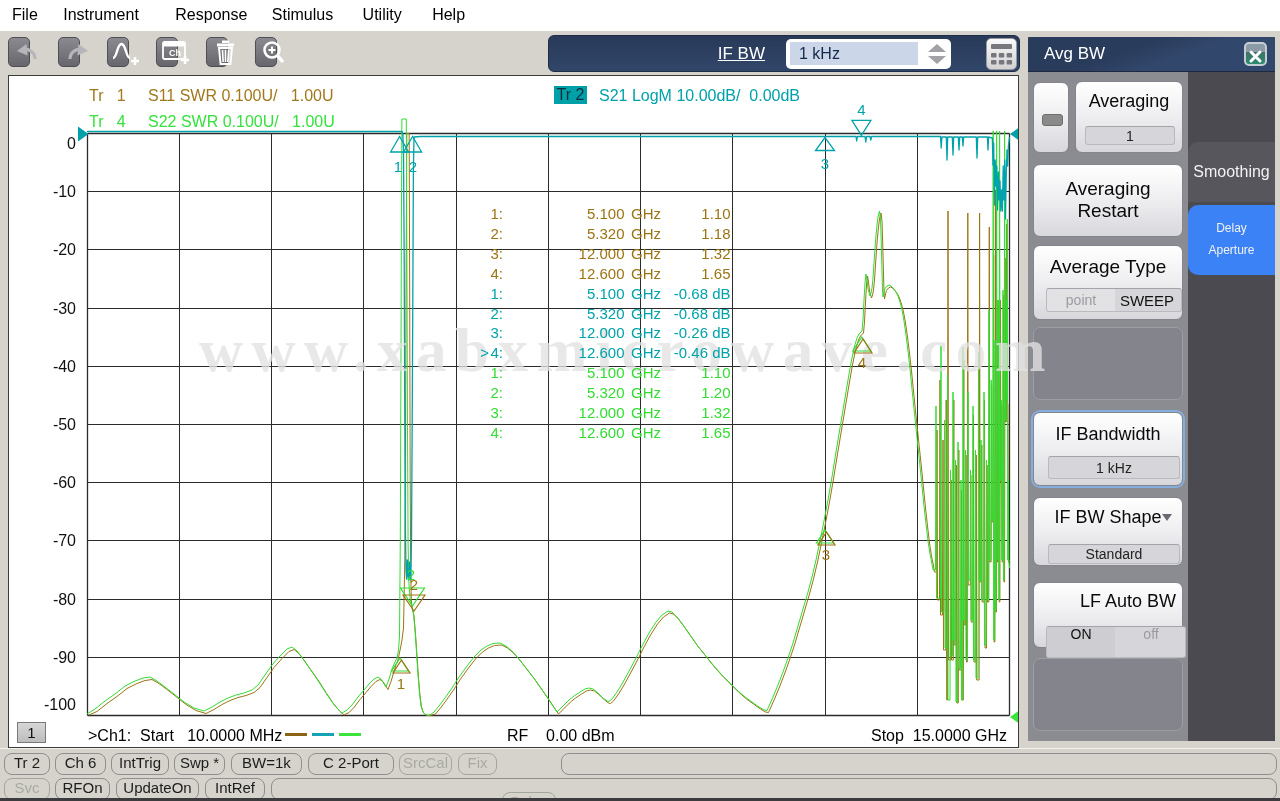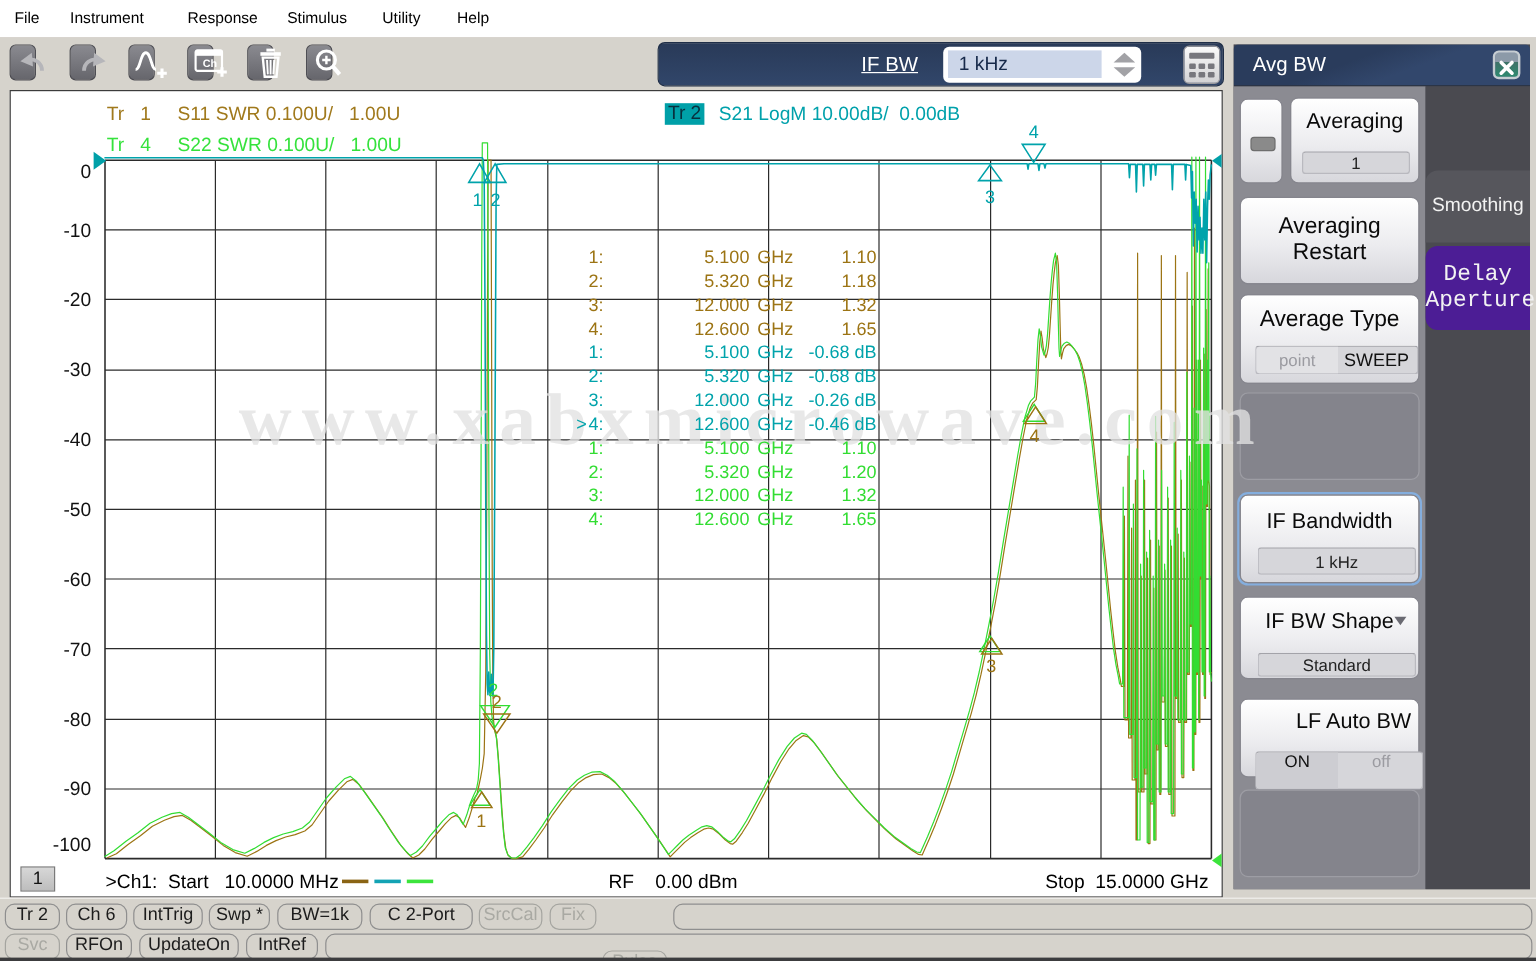--- a/index.html
+++ b/index.html
@@ -1,19 +1,19 @@
 <!DOCTYPE html>
 <html><head>
 <meta charset="utf-8">
 <style>
 * { margin:0; padding:0; box-sizing:border-box; }
 html,body { width:1280px; height:801px; overflow:hidden; }
 body { position:relative; font-family:"Liberation Sans", sans-serif; background:#d6d3cc; }
 #menubar { position:absolute; left:0; top:0; width:1280px; height:31px; background:#ffffff; }
-#menubar span { display:inline-block; font-size:13px; color:#000; line-height:30px; }
+#menubar span { display:inline-block; font-size:16px; color:#000; line-height:30px; }
 #toolbar { position:absolute; left:0; top:31px; width:1280px; height:44px; background:#d6d3cc; }
 .tbtn { position:absolute; top:6px; width:22px; height:30px; border-radius:5px;
   background:linear-gradient(#8a8a90,#66666c); border:1px solid #4e4e54; }
 #ifbar { position:absolute; left:548px; top:4px; width:472px; height:37px; border-radius:6px;
   background:linear-gradient(#293a58,#31466a); border:1px solid #1f2e47; }
 #iflabel { position:absolute; left:100px; top:0; width:116px; height:37px; color:#fff; font-size:17px; line-height:36px; text-align:right;text-decoration:underline; }
 #ifinput { position:absolute; left:237px; top:3px; width:165px; height:30px; background:#fff; border-radius:5px; }
 #ifinner { position:absolute; left:4px; top:3px; width:128px; height:23px; background:#ccd6e9; font-size:16px; color:#16294a; line-height:23px; padding-left:9px; }
 #calcbtn { position:absolute; left:437px; top:2px; width:31px; height:32px; border-radius:5px;
   background:linear-gradient(#fafafa,#d2d2d4); border:1px solid #9a9a9e; }
@@ -272,21 +272,21 @@
       <div class="t" style="top:8px; font-size:18px;padding-left:40px;">LF Auto BW</div>
       <div class="pfield" style="left:12px; top:43px; width:140px; height:16px; line-height:15px; padding:15px;">
         <span style="position:absolute; left:0; top:0; width:68px; height:100%; color:#111; background:#cdcdd2; border-radius:3px 0 0 3px;">ON</span>
         <span style="position:absolute; right:0; top:0; width:68px; height:100%; color:#9b9ba1;">off</span>
       </div>
     </div>
     <div class="pblank" style="top:586px;"></div>
   </div>
   <div id="ptabs">
     <div class="tab" style="top:70px; height:60px; background:#56565c; border-radius:10px 0 0 0; line-height:60px; font-size:16px;">Smoothing</div>
-    <div class="tab" style="top:133px; height:70px; background:#4c1d95; border-radius:10px 0 0 10px; padding-top:12px; line-height:22px; font-size:19px;font-family:Liberation Mono, monospace;">Delay<br>Aperture</div>
+    <div class="tab" style="top:133px; height:70px; background:#3b82f6; border-radius:10px 0 0 10px; padding-top:12px; line-height:22px; font-size:12px;">Delay<br>Aperture</div>
   </div>
 </div>
 
 <div id="statusbar">
   <div class="sbtn" style="left:4px; top:4px; width:46px;">Tr 2</div>
   <div class="sbtn" style="left:55px; top:4px; width:51px;">Ch 6</div>
   <div class="sbtn" style="left:111px; top:4px; width:58px;">IntTrig</div>
   <div class="sbtn" style="left:174px; top:4px; width:51px;">Swp *</div>
   <div class="sbtn" style="left:231px; top:4px; width:71px;">BW=1k</div>
   <div class="sbtn" style="left:308px; top:4px; width:86px;">C  2-Port</div>

